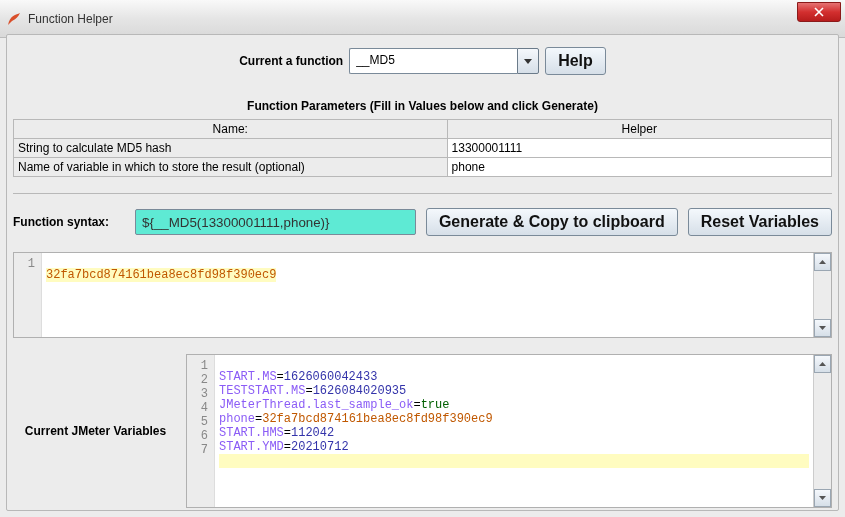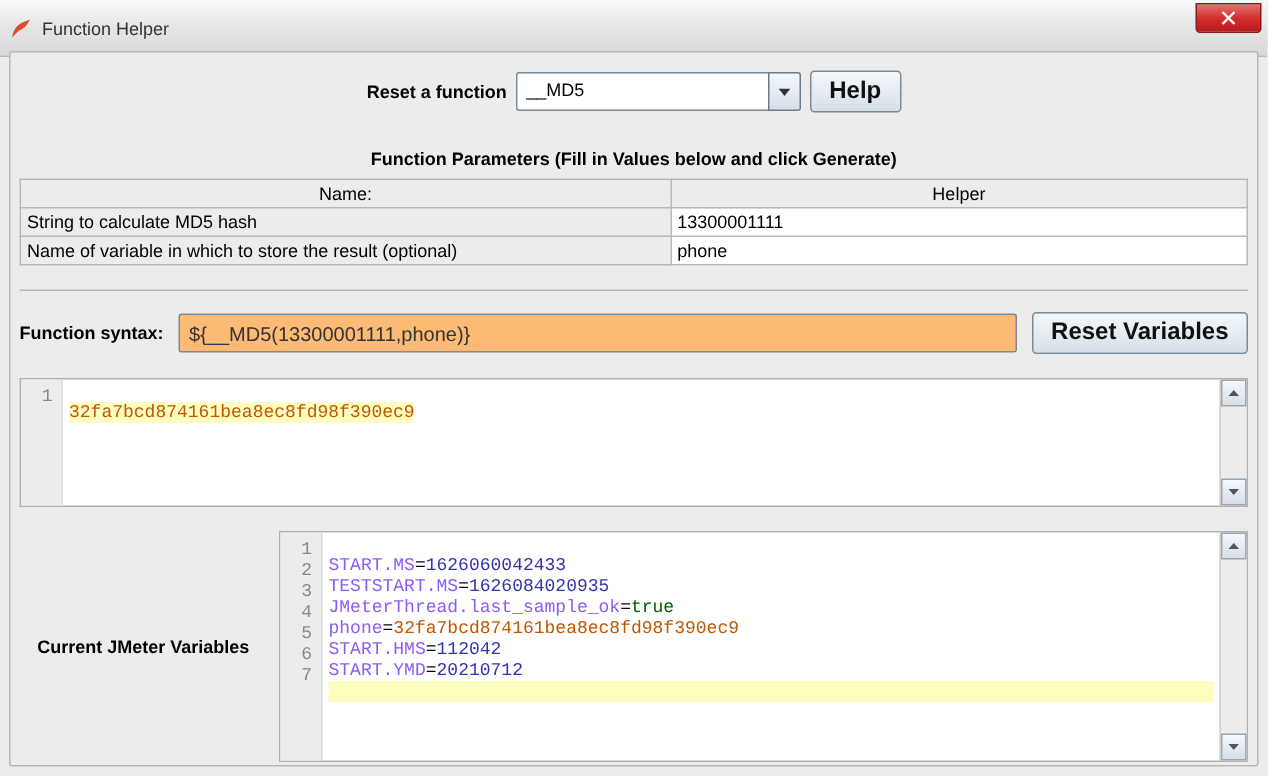--- a/index.html
+++ b/index.html
@@ -156,24 +156,25 @@
     display: flex;
     align-items: center;
     gap: 10px;
     margin-bottom: 16px;
   }
   .syntax-row .label-b { font-weight: bold; white-space: nowrap; }
   .syntax-input {
     flex: 1;
     height: 26px;
     border: 1px solid #7a8a99;
-    background: #fdba74;
+    background: #5eead4;
     padding: 2px 6px;
     color: #333;
     border-radius: 2px;
+    margin-left: 16px;
   }
 
   
   .result-block {
     display: flex;
     align-items: center;
     gap: 8px;
     margin-bottom: 16px;
   }
   .result-block .label-b {
@@ -261,21 +262,21 @@
   <div class="close-btn">
     <svg viewBox="0 0 10 10">
         <path d="M1 1 L9 9 M9 1 L1 9" stroke="#fff" stroke-width="1.6"></path>
       </svg>
   </div>
 </div>
 
 <div class="content-frame">
 
   <div class="row-selector">
-    <label>Reset a function</label>
+    <label>Current a function</label>
     <div class="combo-wrap">
       <div class="combo-text">__MD5</div>
       <div class="combo-btn">
         <svg width="8" height="5" viewBox="0 0 8 5">
             <path d="M0 0 L4 5 L8 0 Z" fill="#333"></path>
           </svg>
       </div>
     </div>
     <button class="help-btn">Help</button>
   </div>
@@ -299,20 +300,21 @@
         <td>phone</td>
       </tr>
     </tbody>
   </table>
 
   <hr class="hr">
 
   <div class="syntax-row">
     <span class="label-b">Function syntax:</span>
     <input class="syntax-input" type="text" readonly="" value="${__MD5(13300001111,phone)}" style="">
+    <button class="gen-btn">Generate &amp; Copy to clipboard</button>
     <button class="reset-btn">Reset Variables</button>
   </div>
 
   <div class="result-block">
     <div class="text-pane">
       <div class="gutter"><span>1</span></div>
       <div class="code-body"><span class="hl str">32fa7bcd874161bea8ec8fd98f390ec9</span></div>
       <div class="scrollbar-v">
         <div class="sb-btn">
             <svg width="7" height="4">

